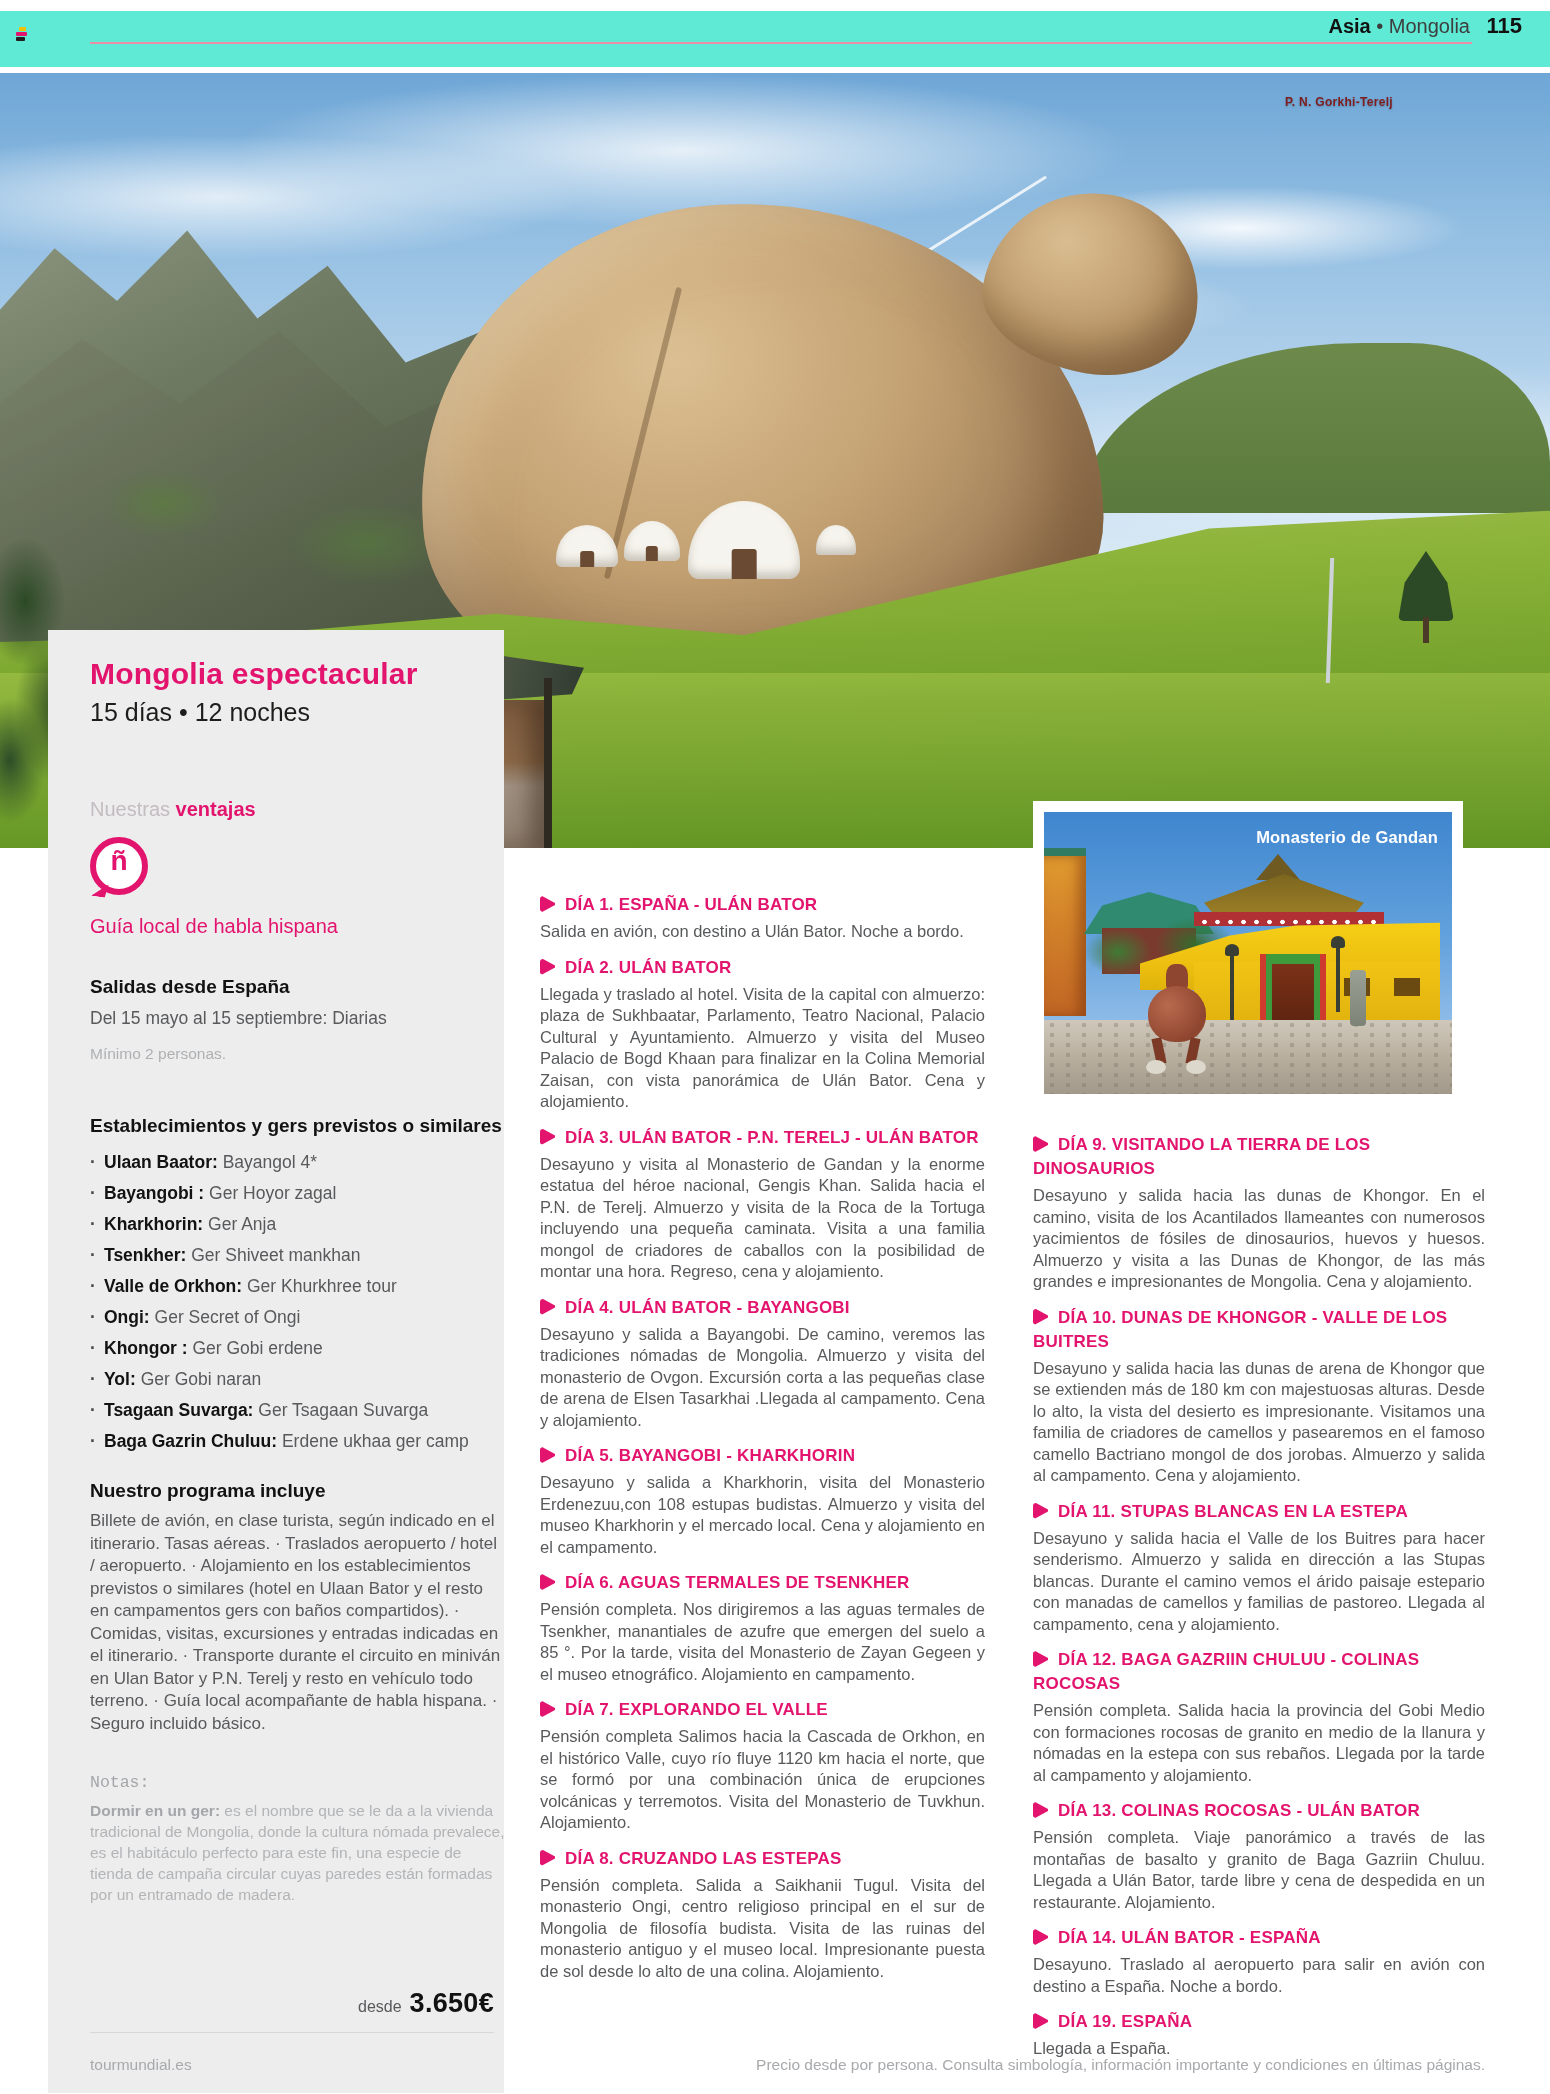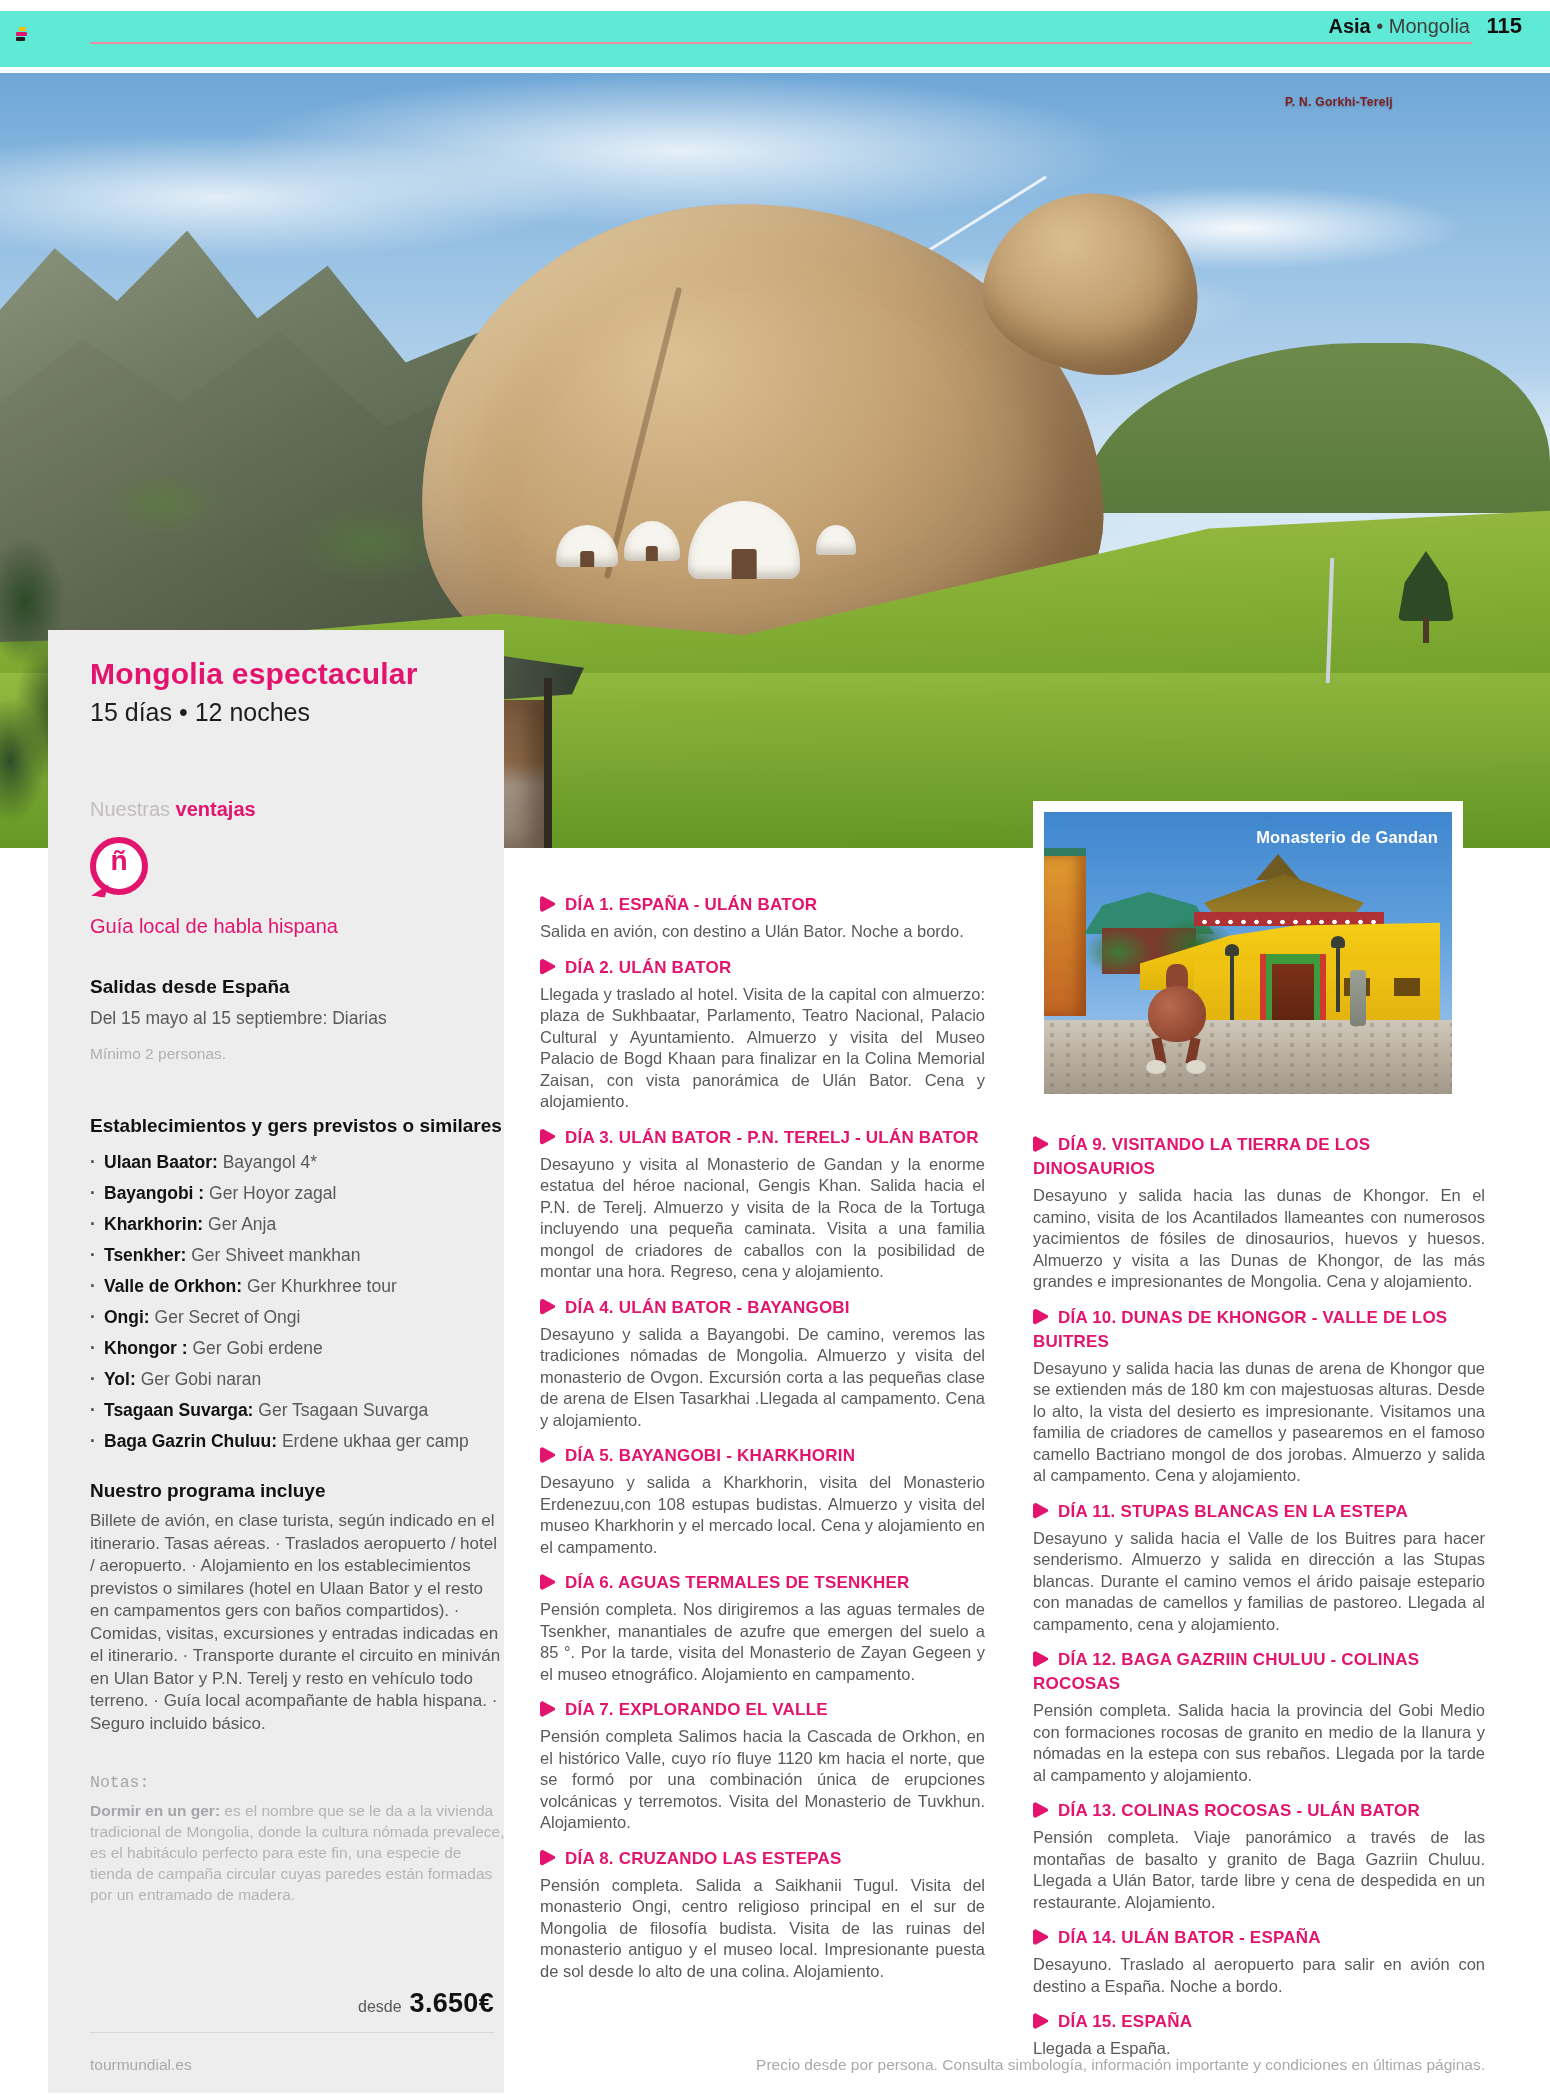--- a/index.html
+++ b/index.html
@@ -341,21 +341,21 @@
       </div>
     <div class="day">
         <div class="day-h"><span class="tri"></span><span>DÍA 13. COLINAS ROCOSAS - ULÁN BATOR</span></div>
         <p class="day-b">Pensión completa. Viaje panorámico a través de las montañas de basalto y granito de Baga Gazriin Chuluu. Llegada a Ulán Bator, tarde libre y cena de despedida en un restaurante. Alojamiento.</p>
       </div>
     <div class="day">
         <div class="day-h"><span class="tri"></span><span>DÍA 14. ULÁN BATOR - ESPAÑA</span></div>
         <p class="day-b">Desayuno. Traslado al aeropuerto para salir en avión con destino a España. Noche a bordo.</p>
       </div>
     <div class="day">
-        <div class="day-h"><span class="tri"></span><span>DÍA 15. ESPAÑA</span></div>
+        <div class="day-h"><span class="tri"></span><span>DÍA 19. ESPAÑA</span></div>
         <p class="day-b">Llegada a España.</p>
       </div>
   </div>
 
   <div class="footer-left">tourmundial.es</div>
   <div class="footer-right">Precio desde por persona. Consulta simbología, información importante y condiciones en últimas páginas.</div>
 
 </div>
 
 </body></html>

